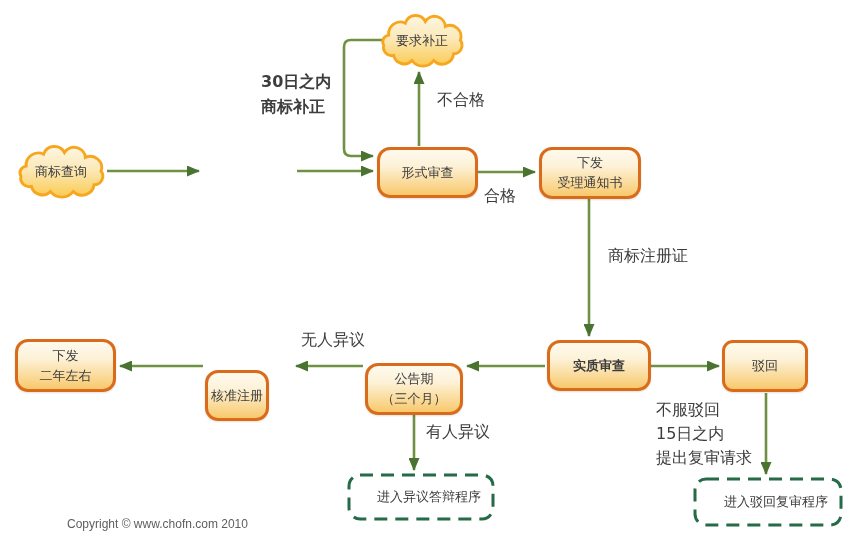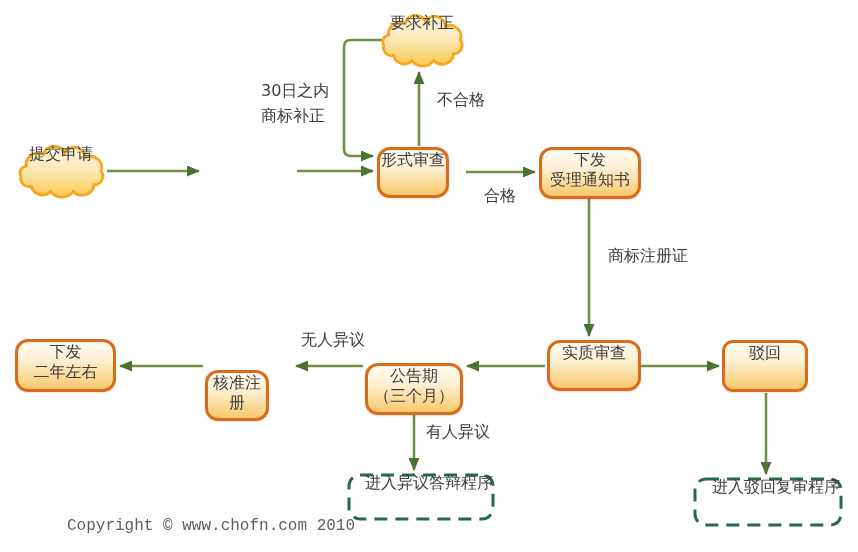--- a/index.html
+++ b/index.html
@@ -1,40 +1,40 @@
 <!DOCTYPE html>
 <html><head>
 <meta charset="utf-8">
 <style>
   html,body{margin:0;padding:0;background:#ffffff;}
   body{font-family:"DejaVu Sans","Liberation Sans",sans-serif;}
   .canvas{position:relative;width:858px;height:552px;background:#ffffff;overflow:hidden;}
   .arrows-layer{position:absolute;left:0;top:0;width:858px;height:552px;}
 
   .node{position:absolute;box-sizing:border-box;display:flex;flex-direction:column;
-        align-items:center;text-align:center;
-        color:#3d3d3d;font-size:16px;line-height:20px;}
+        align-items:center;justify-content:center;text-align:center;
+        color:#3d3d3d;font-size:13px;line-height:20px;}
   .box{border:3px solid #d96b1b;border-radius:13px;
        background:linear-gradient(to bottom,#fefaee 0%,#fdf2d8 35%,#f8c96d 100%);
        box-shadow:0 1px 2px rgba(0,0,0,0.12);}
   .cloud{background:none;border:none;}
   .cloud svg{position:absolute;left:0;top:0;width:100%;height:100%;}
   .cloud .lbl{position:relative;z-index:2;}
 
   .terminal{border:none;background:none;}
   .terminal svg{position:absolute;left:0;top:0;width:100%;height:100%;}
   .terminal .lbl{position:relative;z-index:2;margin-left:16px;}
 
   .edge-label{position:absolute;color:#3d3d3d;font-size:16px;white-space:nowrap;}
   .multi{line-height:25px;}
   .multi3{line-height:24px;}
 
   .copyright{position:absolute;left:67px;top:517px;color:#5e5e5e;
-             font-family:Liberation Mono, monospace;
-             font-size:16px;white-space:nowrap;}
+             font-family:Liberation Sans, sans-serif;
+             font-size:12px;white-space:nowrap;}
 </style>
 </head>
 <body>
 
 <div class="canvas">
 
   <svg class="arrows-layer" viewBox="0 0 858 552">
     <defs>
       <linearGradient id="cloudGrad" x1="0" y1="0" x2="0" y2="1">
         <stop offset="0" stop-color="#fdf6e2"></stop>
@@ -58,41 +58,41 @@
       <path d="M203,366 L120,366" marker-end="url(#ah)"></path>
       <path d="M414,394 L414,470" marker-end="url(#ah)"></path>
       <path d="M766,393 L766,474" marker-end="url(#ah)"></path>
     </g>
   </svg>
 
   <div class="node cloud" style="left:14px;top:144px;width:94px;height:56px;">
     <svg viewBox="4 0 108 66" preserveAspectRatio="none">
       <path d="M18,26 A14,14 0 0 1 38,12 A13,13 0 0 1 62,10 A13,13 0 0 1 86,16 A13,13 0 0 1 104,32 A10,10 0 0 1 96,48 A14,14 0 0 1 72,56 A16,16 0 0 1 46,56 A13,13 0 0 1 24,50 A10,10 0 0 1 12,38 A8,8 0 0 1 18,26 Z" fill="url(#cloudGrad)" stroke="#f6a71f" stroke-width="3.4"></path>
     </svg>
-    <span class="lbl">提交申请</span>
+    <span class="lbl">商标查询</span>
   </div>
 
 
   <div class="node cloud" style="left:377px;top:13px;width:90px;height:56px;">
     <svg viewBox="4 0 108 66" preserveAspectRatio="none">
       <path d="M18,26 A14,14 0 0 1 38,12 A13,13 0 0 1 62,10 A13,13 0 0 1 86,16 A13,13 0 0 1 104,32 A10,10 0 0 1 96,48 A14,14 0 0 1 72,56 A16,16 0 0 1 46,56 A13,13 0 0 1 24,50 A10,10 0 0 1 12,38 A8,8 0 0 1 18,26 Z" fill="url(#cloudGrad)" stroke="#f6a71f" stroke-width="3.4"></path>
     </svg>
     <span class="lbl">要求补正</span>
   </div>
 
-  <div class="node box" style="left:377px;top:147px;width:72px;height:51px;">
+  <div class="node box" style="left:377px;top:147px;width:101px;height:51px;">
     <span>形式审查</span>
   </div>
 
   <div class="node box" style="left:539px;top:147px;width:102px;height:52px;">
     <span>下发</span>
     <span>受理通知书</span>
   </div>
 
-  <div class="node box" style="left:547px;top:340px;width:94px;height:51px;">
+  <div class="node box" style="left:547px;top:340px;width:104px;height:51px;font-weight:bold;">
     <span>实质审查</span>
   </div>
 
   <div class="node box" style="left:722px;top:340px;width:86px;height:52px;border-radius:11px;">
     <span>驳回</span>
   </div>
 
   <div class="node box" style="left:365px;top:341px;width:98px;height:52px;margin-top:22px;">
     <span>公告期</span>
     <span>（三个月）</span>
@@ -114,31 +114,36 @@
     <span class="lbl">进入异议答辩程序</span>
   </div>
 
   <div class="node terminal" style="left:693px;top:477px;width:150px;height:50px;">
     <svg viewBox="0 0 150 50" preserveAspectRatio="none">
       <rect x="2" y="2" width="146" height="46" rx="11" fill="#ffffff" stroke="#256b47" stroke-width="3" stroke-dasharray="13 8"></rect>
     </svg>
     <span class="lbl">进入驳回复审程序</span>
   </div>
 
-  <div class="edge-label multi" style="left:261px;top:78px;">
+  <div class="edge-label multi" style="left:261px;top:69px;font-weight:bold;">
     <div>30日之内</div>
     <div>商标补正</div>
   </div>
 
   <div class="edge-label" style="left:437px;top:90px;">不合格</div>
 
   <div class="edge-label" style="left:484px;top:186px;">合格</div>
 
   <div class="edge-label" style="left:608px;top:246px;">商标注册证</div>
 
   <div class="edge-label" style="left:301px;top:330px;text-align:center;">无人异议</div>
 
   <div class="edge-label" style="left:426px;top:422px;">有人异议</div>
 
+  <div class="edge-label multi3" style="left:656px;top:398px;">
+    <div>不服驳回</div>
+    <div>15日之内</div>
+    <div>提出复审请求</div>
+  </div>
 
   <div class="copyright">Copyright © www.chofn.com 2010</div>
 
 </div>
 
 </body></html>

